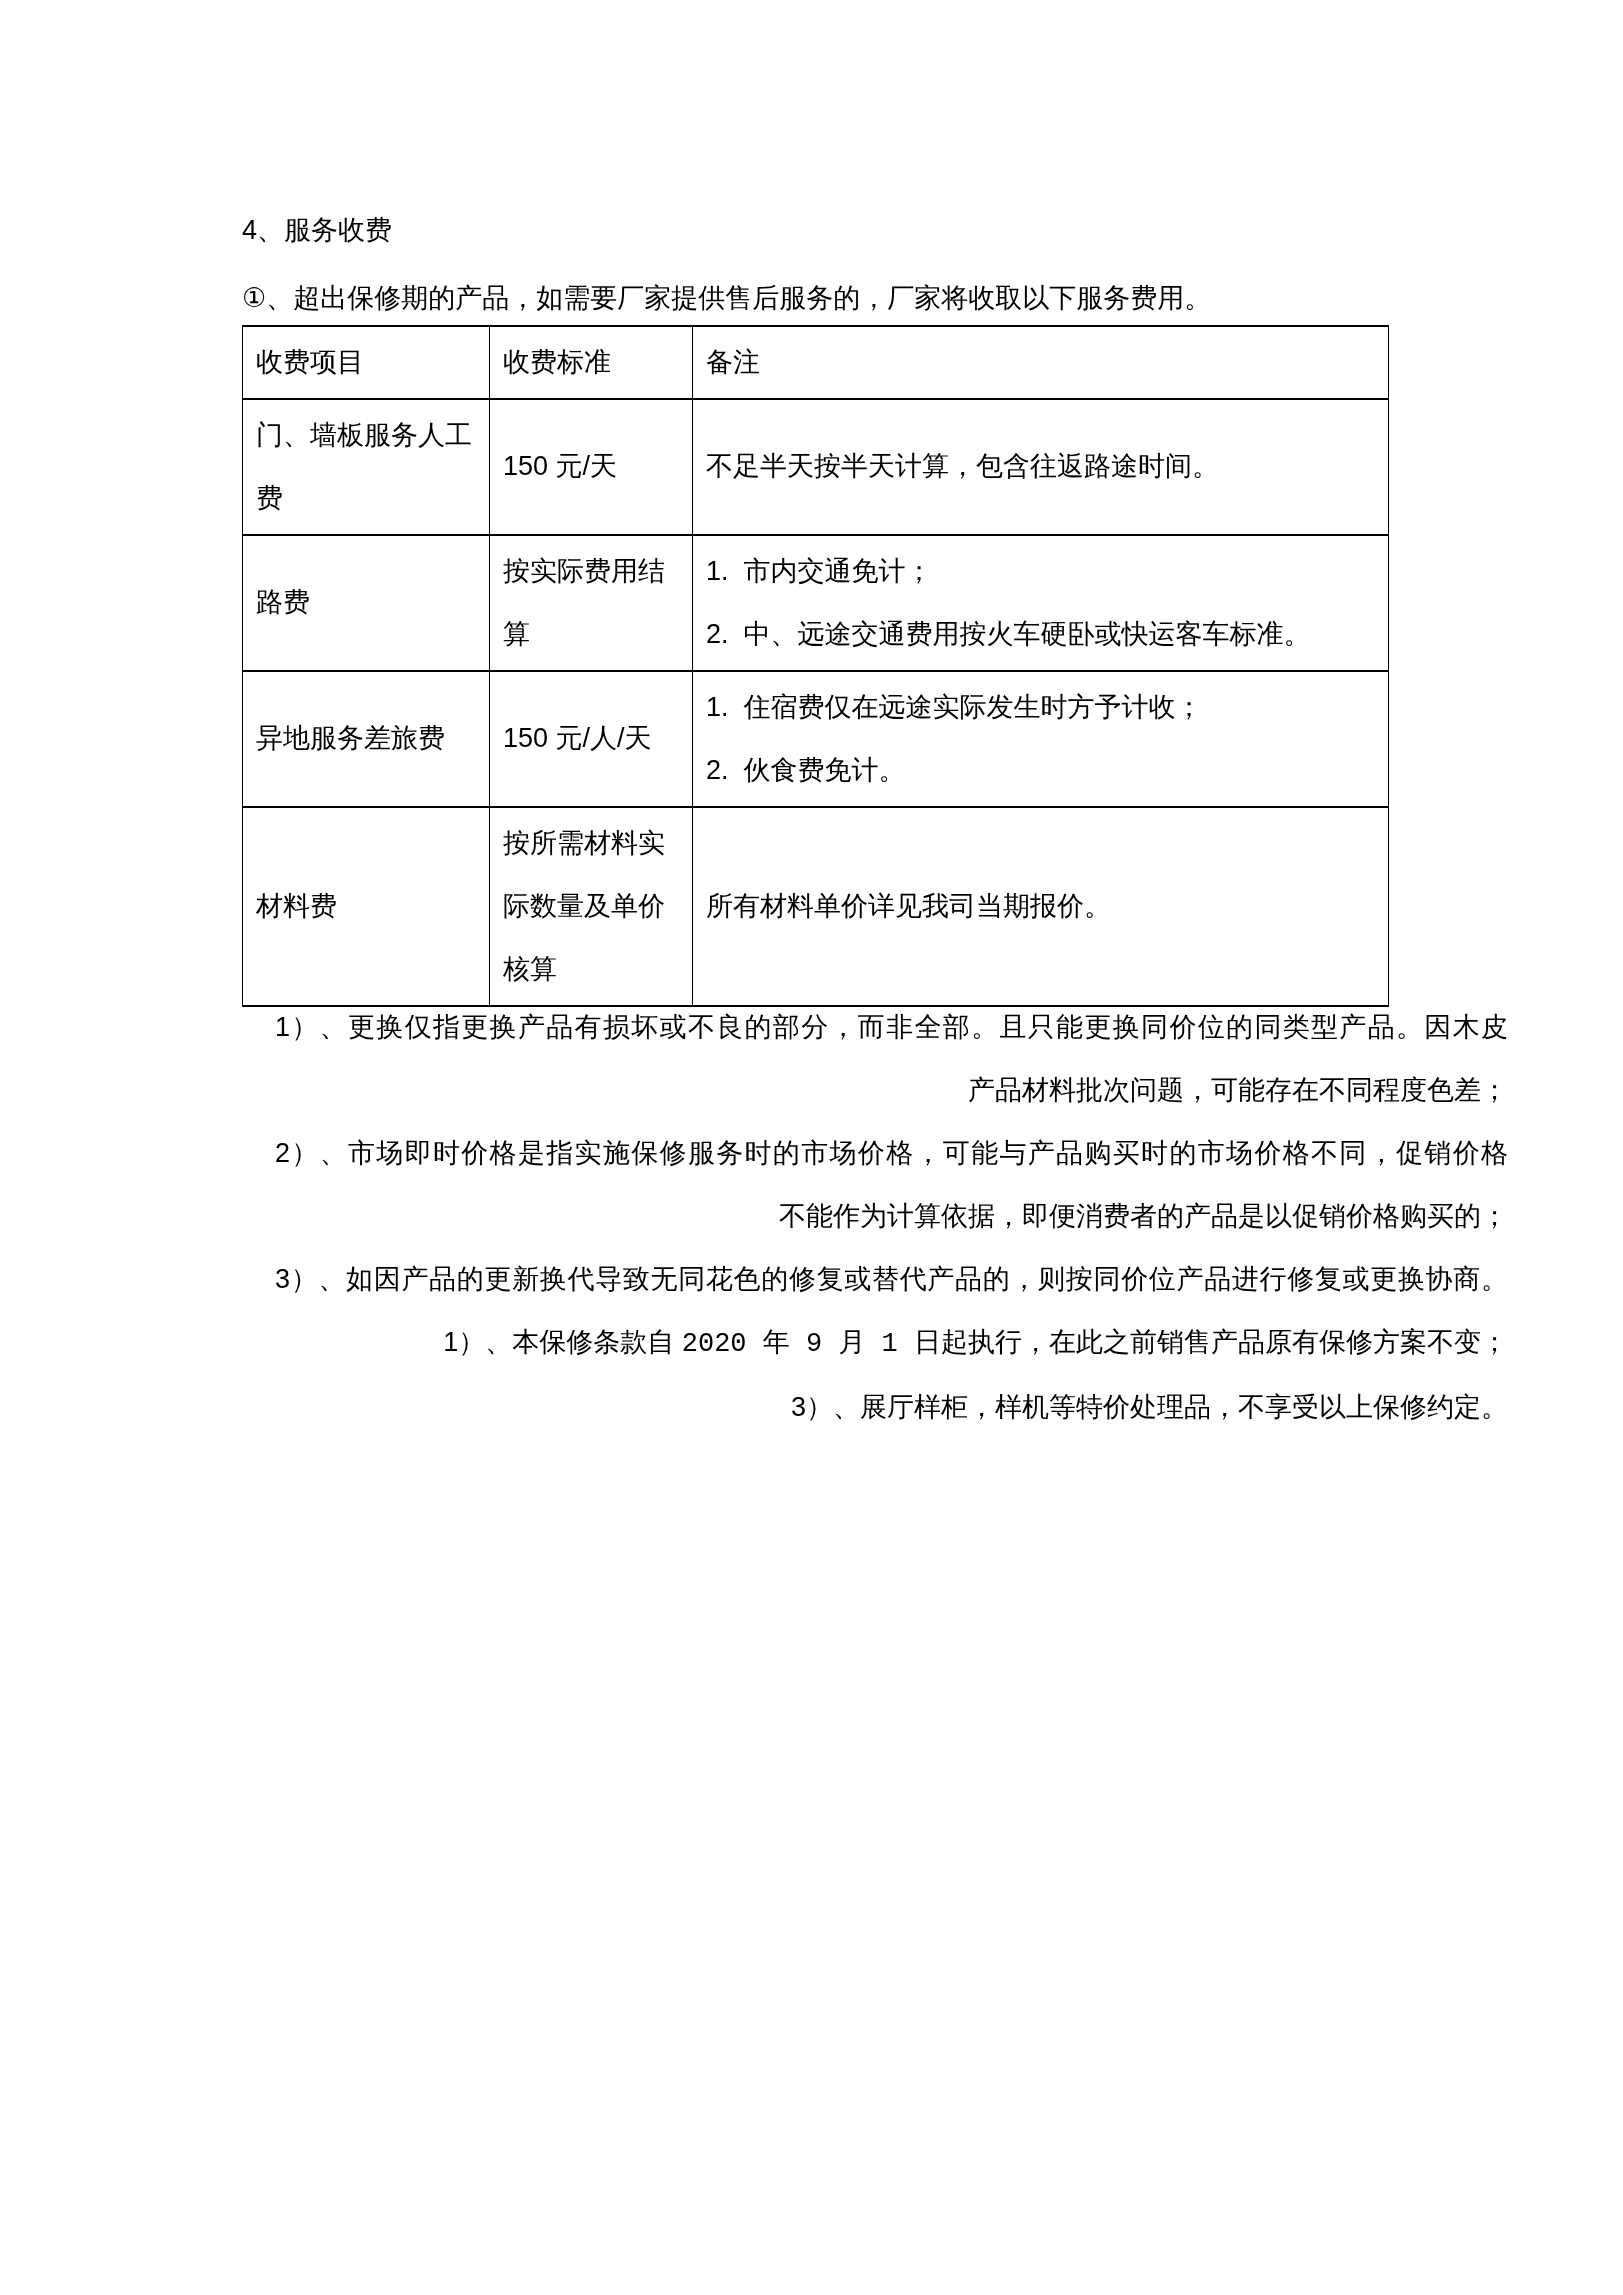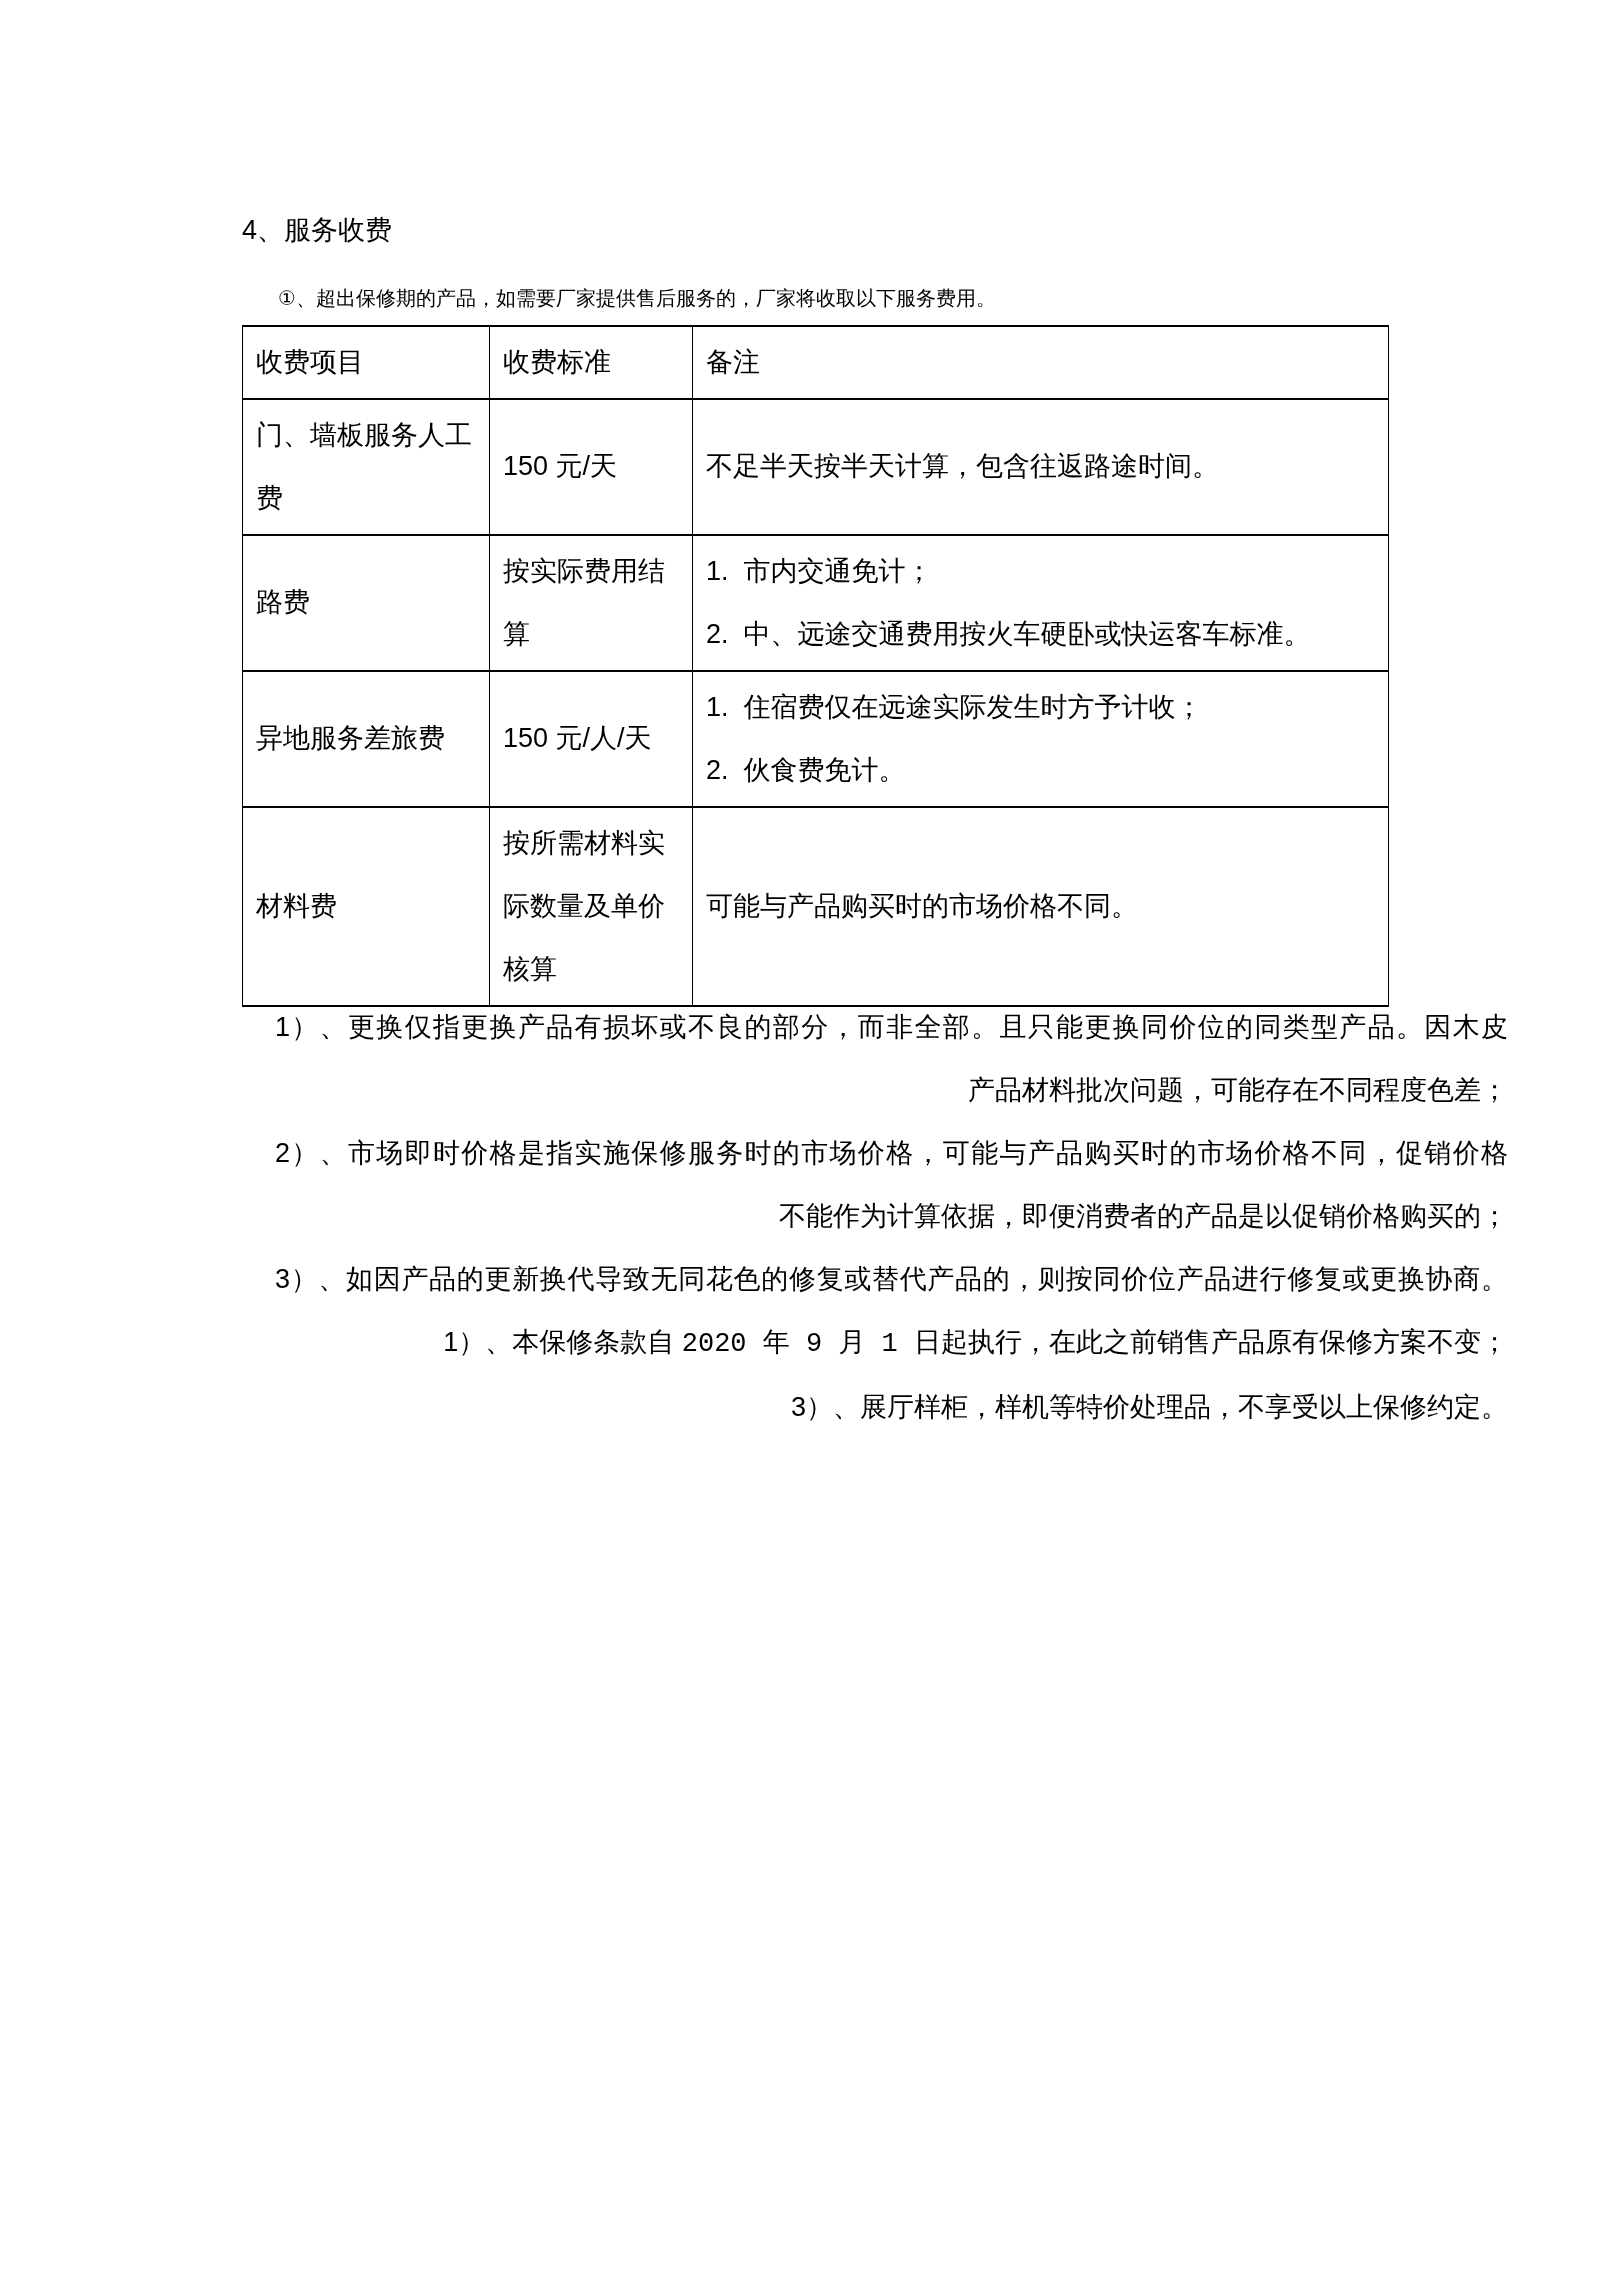--- a/index.html
+++ b/index.html
@@ -16,24 +16,23 @@
     height: 1690px;
     background: #ffffff;
     padding: 196px 115px 0 242px;
   }
   .doc-title {
     font-size: 27px;
     line-height: 68px;
     white-space: pre-wrap;
   }
   .intro {
-    font-size: 20px;
+    font-size: 27px;
     line-height: 68px;
     white-space: pre-wrap;
-    margin-left: 36px;
   }
   table.fee-table {
     border-collapse: collapse;
     table-layout: fixed;
     width: 1145px;
     margin-top: -7.2px;
   }
   table.fee-table td {
     border-left: 1.3px solid #000;
     border-right: 1.3px solid #000;
@@ -111,21 +110,21 @@
         <td>150 元/人/天</td>
         <td>
           <div class="note">1.  住宿费仅在远途实际发生时方予计收；</div>
           <div class="note">2.  伙食费免计。</div>
         </td>
       </tr>
       <tr class="r4">
         <td>材料费</td>
         <td>按所需材料实际数量及单价核算</td>
         <td>
-          <div class="note">可能与产品购买时的市场价格不同。</div>
+          <div class="note">所有材料单价详见我司当期报价。</div>
         </td>
       </tr>
     </tbody>
   </table>
 
   <div class="sec">
     <div class="sub-line fill">1）、更换仅指更换产品有损坏或不良的部分，而非全部。且只能更换同价位的同类型产品。因木皮</div>
     <div class="sub-line">产品材料批次问题，可能存在不同程度色差；</div>
     <div class="sub-line fill">2）、市场即时价格是指实施保修服务时的市场价格，可能与产品购买时的市场价格不同，促销价格</div>
     <div class="sub-line">不能作为计算依据，即便消费者的产品是以促销价格购买的；</div>

